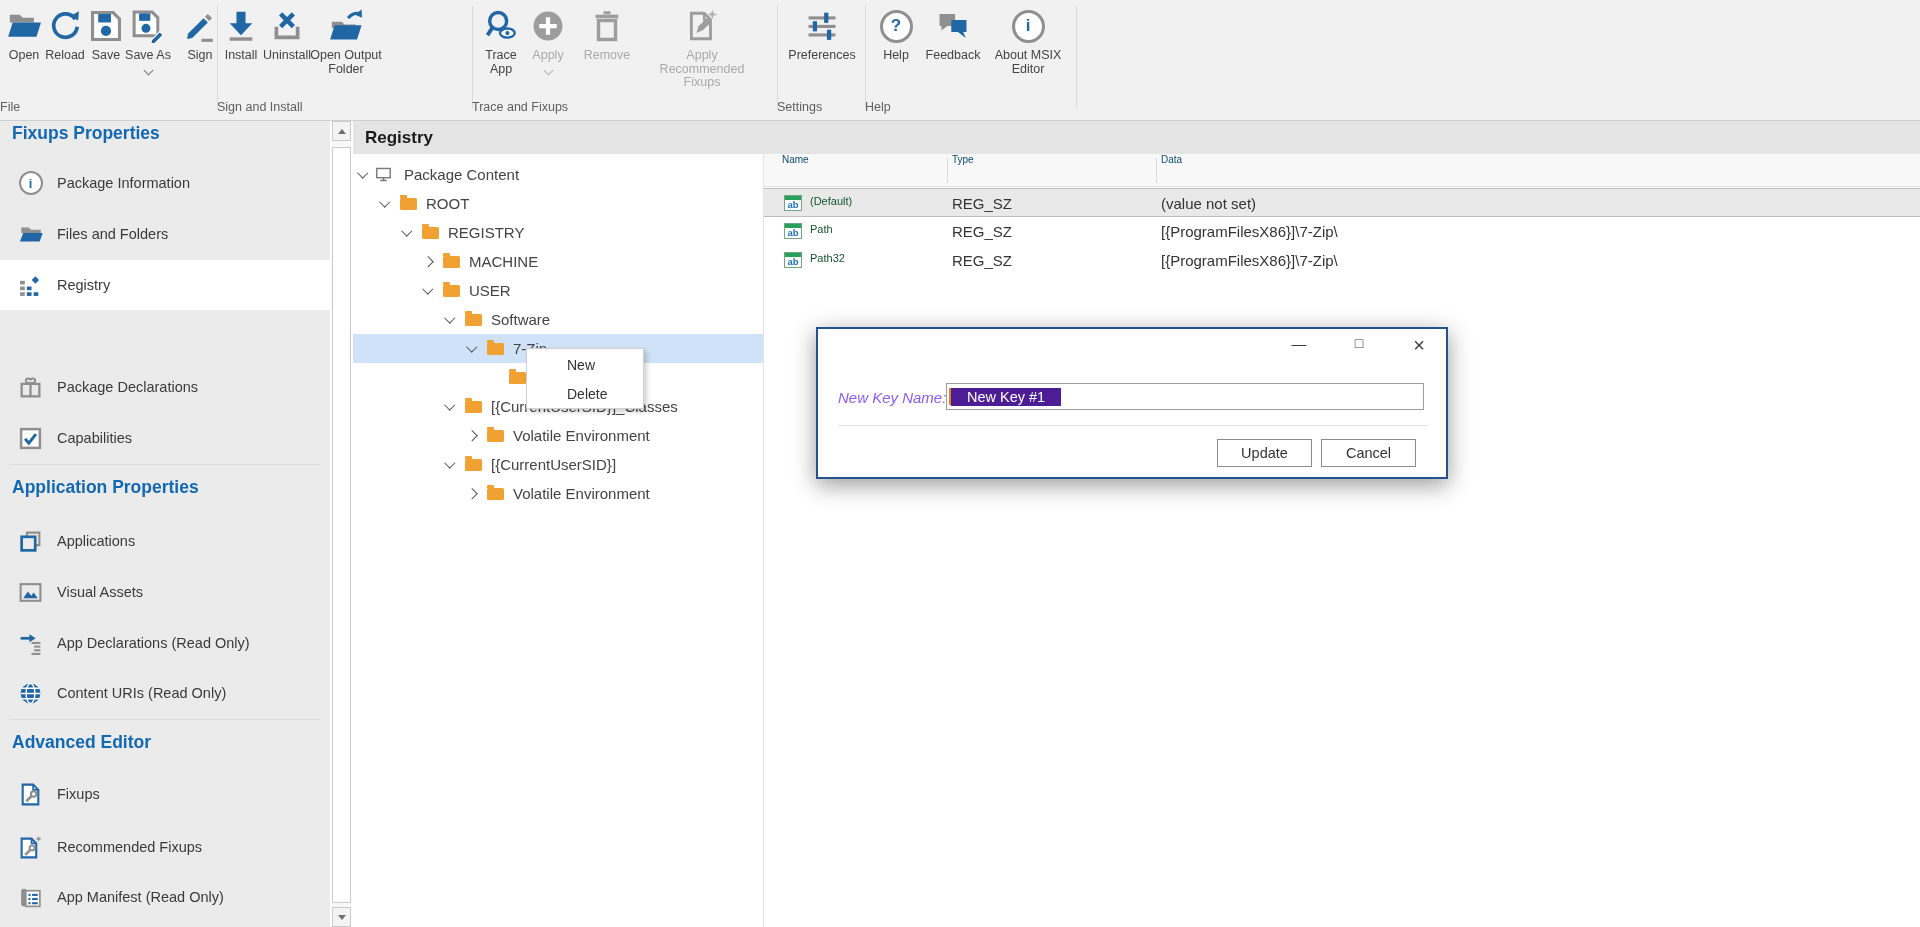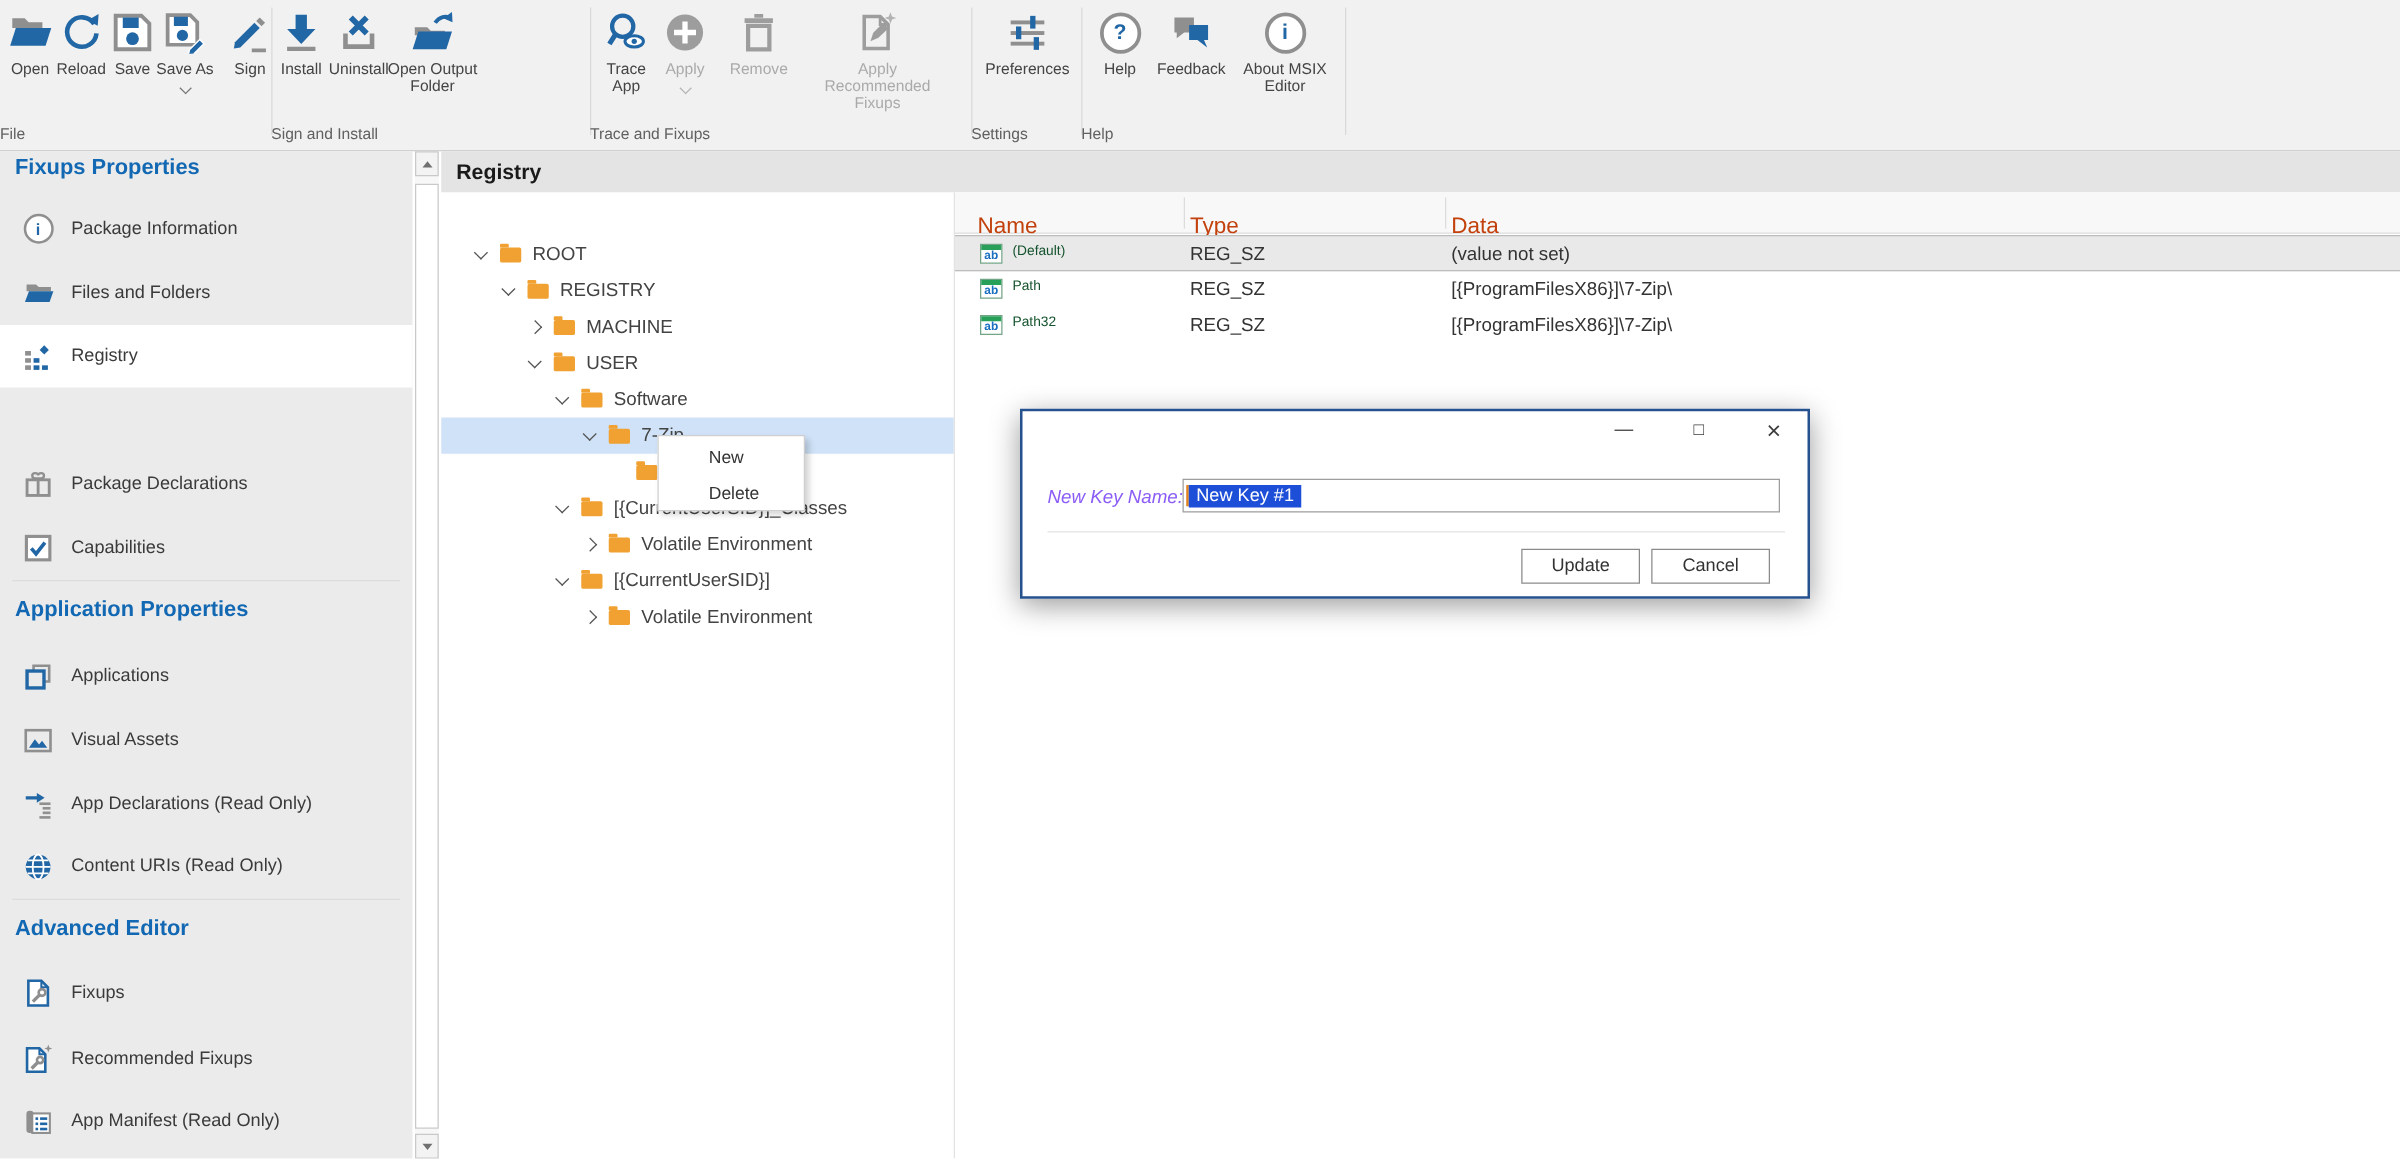--- a/index.html
+++ b/index.html
@@ -50,21 +50,21 @@
   .chev.none{visibility:hidden;}
   .tfolder{width:17px;height:12px;background:#f0a132;border-radius:1.5px;position:relative;margin-left:8px;flex:0 0 17px;}
   .tfolder:before{content:"";position:absolute;top:-3px;left:0;width:7px;height:3px;background:#f0a132;border-radius:1px 1px 0 0;}
   .ticon{margin-left:4px;flex:0 0 21px;display:flex;align-items:center;}
   .tlabel{margin-left:9px;font-size:15px;color:#434343;white-space:nowrap;}
   .tdivider{position:absolute;left:763px;top:154px;width:1px;height:773px;background:#e3e3e3;}
 
   
   .vtable{position:absolute;left:764px;top:154px;width:1156px;height:773px;background:#fff;}
   .vhead{position:absolute;top:0;left:0;height:33px;width:100%;background:#f8f8f8;border-bottom:1px solid #dedede;box-sizing:border-box;}
-  .vth{position:absolute;top:16px;font-size:18px;color:#c2410c;}
+  .vth{position:absolute;top:0;font-size:10px;color:#0c4a6e;}
   .vcolsep{position:absolute;top:4px;width:1px;height:25px;background:#dcdcdc;}
   .vrow{position:absolute;left:0;height:29px;width:100%;}
   .vrow.sel{background:#e9e9e9;border-top:1px solid #bdbdbd;border-bottom:1px solid #bdbdbd;box-sizing:border-box;}
   .abicon{position:absolute;left:20px;top:6px;width:18px;height:16px;background:#fff;border:1px solid #72a486;box-sizing:border-box;}
   .abtop{display:block;height:4px;background:#28a05a;}
   .abtxt{display:block;font-size:9.5px;font-weight:bold;color:#1a6fc0;text-align:center;line-height:10px;font-style:normal;}
   .vname{position:absolute;left:46px;top:6px;font-size:11px;color:#14532d;}
   .vtype{position:absolute;left:188px;top:6px;font-size:15px;color:#333;}
   .vdata{position:absolute;left:397px;top:6px;font-size:15px;color:#333;}
 
@@ -75,21 +75,21 @@
   
   .dialog{position:absolute;left:816px;top:327px;width:632px;height:152px;background:#fff;border:2px solid #25518e;box-sizing:border-box;z-index:50;box-shadow:0 6px 22px rgba(0,0,0,.4);}
   .dctl{position:absolute;top:6px;right:16px;display:flex;gap:38px;}
   .dctl span{color:#3d3d3d;width:22px;text-align:center;cursor:pointer;}
   .dmin{font-size:15px;}
   .dmax{font-size:14px;}
   .dclose{font-size:20px;line-height:20px;}
   .dlabel{position:absolute;left:20px;top:60px;font-size:15px;color:#8b5cf6;font-style:italic;}
   .dinput{position:absolute;left:128px;top:54px;width:478px;height:27px;border:1px solid #9d9d9d;box-sizing:border-box;background:#fff;display:flex;align-items:center;padding-left:2px;cursor:text;}
   .dcaret{width:2px;height:17px;background:#e0821e;flex:0 0 2px;}
-  .dsel{background:#1d4ed8;color:#fff;font-size:14.5px;line-height:18px;padding:0 6px;white-space:nowrap;}
+  .dsel{background:#4c1d95;color:#fff;font-size:14.5px;line-height:18px;padding:0 16px;white-space:nowrap;}
   .dhr{position:absolute;left:20px;top:96px;width:590px;height:1px;background:#e3e3e3;}
   .dbtn{position:absolute;top:110px;width:95px;height:28px;border:1px solid #8a8a8a;background:#fff;font-size:14.5px;color:#333;display:flex;align-items:center;justify-content:center;box-sizing:border-box;cursor:pointer;}
 </style>
 </head>
 <body>
 
 <div class="screen">
 
   <div class="ribbon">
 
@@ -440,20 +440,32 @@
     <div class="sbtn" style="top:786px">
         <span class="tri-down"></span>
       </div>
   </div>
 
   <div class="mtitle">
     <span>Registry</span>
   </div>
 
   <div class="tree">
+    <div class="trow" style="top:6px;padding-left:3px">
+      <span class="chevbox">
+          <span class="chev down"></span>
+        </span>
+      <span class="ticon">
+          <svg width="19" height="17" viewBox="0 0 24 24">
+            <rect x="2.5" y="3.5" width="19" height="13" fill="#fff" stroke="#777" stroke-width="2"></rect>
+            <path d="M12 16.5v3.5M7.5 20.5h9" stroke="#777" stroke-width="2"></path>
+          </svg>
+        </span>
+      <span class="tlabel">Package Content</span>
+    </div>
     <div class="trow" style="top:35px;padding-left:25px">
       <span class="chevbox">
           <span class="chev down"></span>
         </span>
       <span class="tfolder"></span>
       <span class="tlabel">ROOT</span>
     </div>
     <div class="trow" style="top:64px;padding-left:47px">
       <span class="chevbox">
           <span class="chev down"></span>

